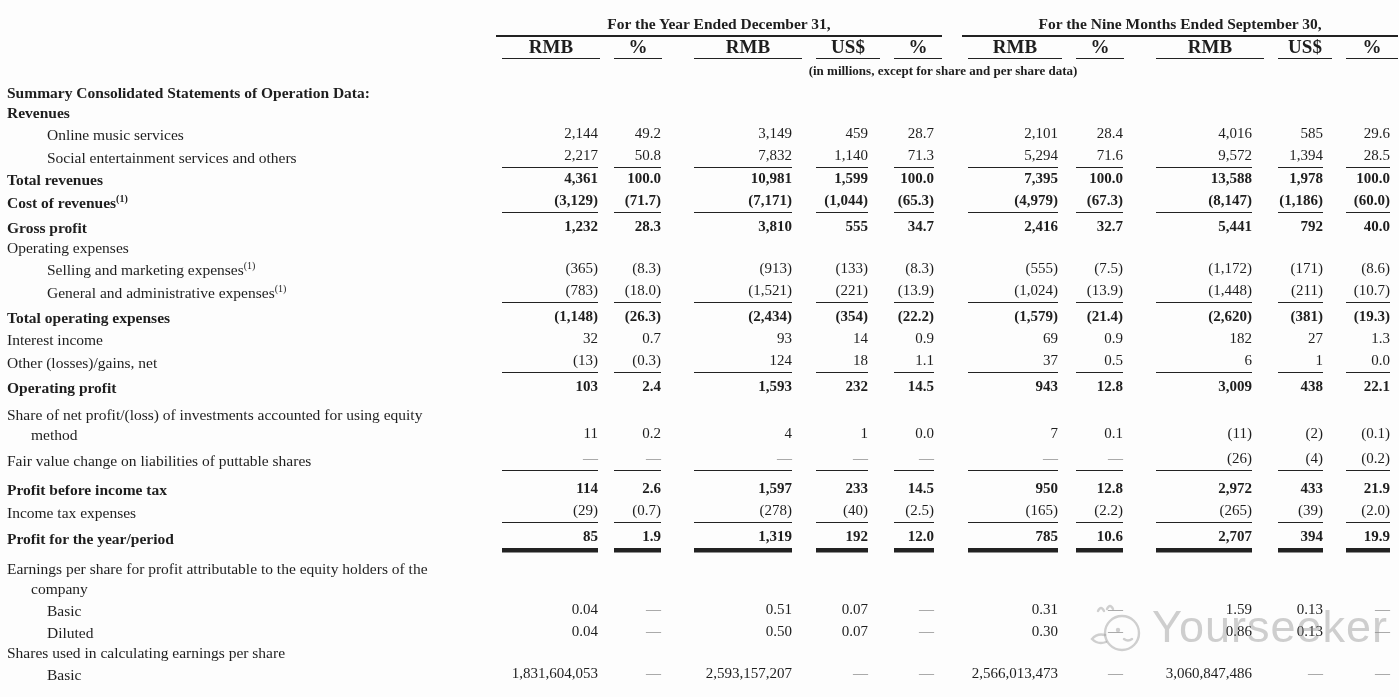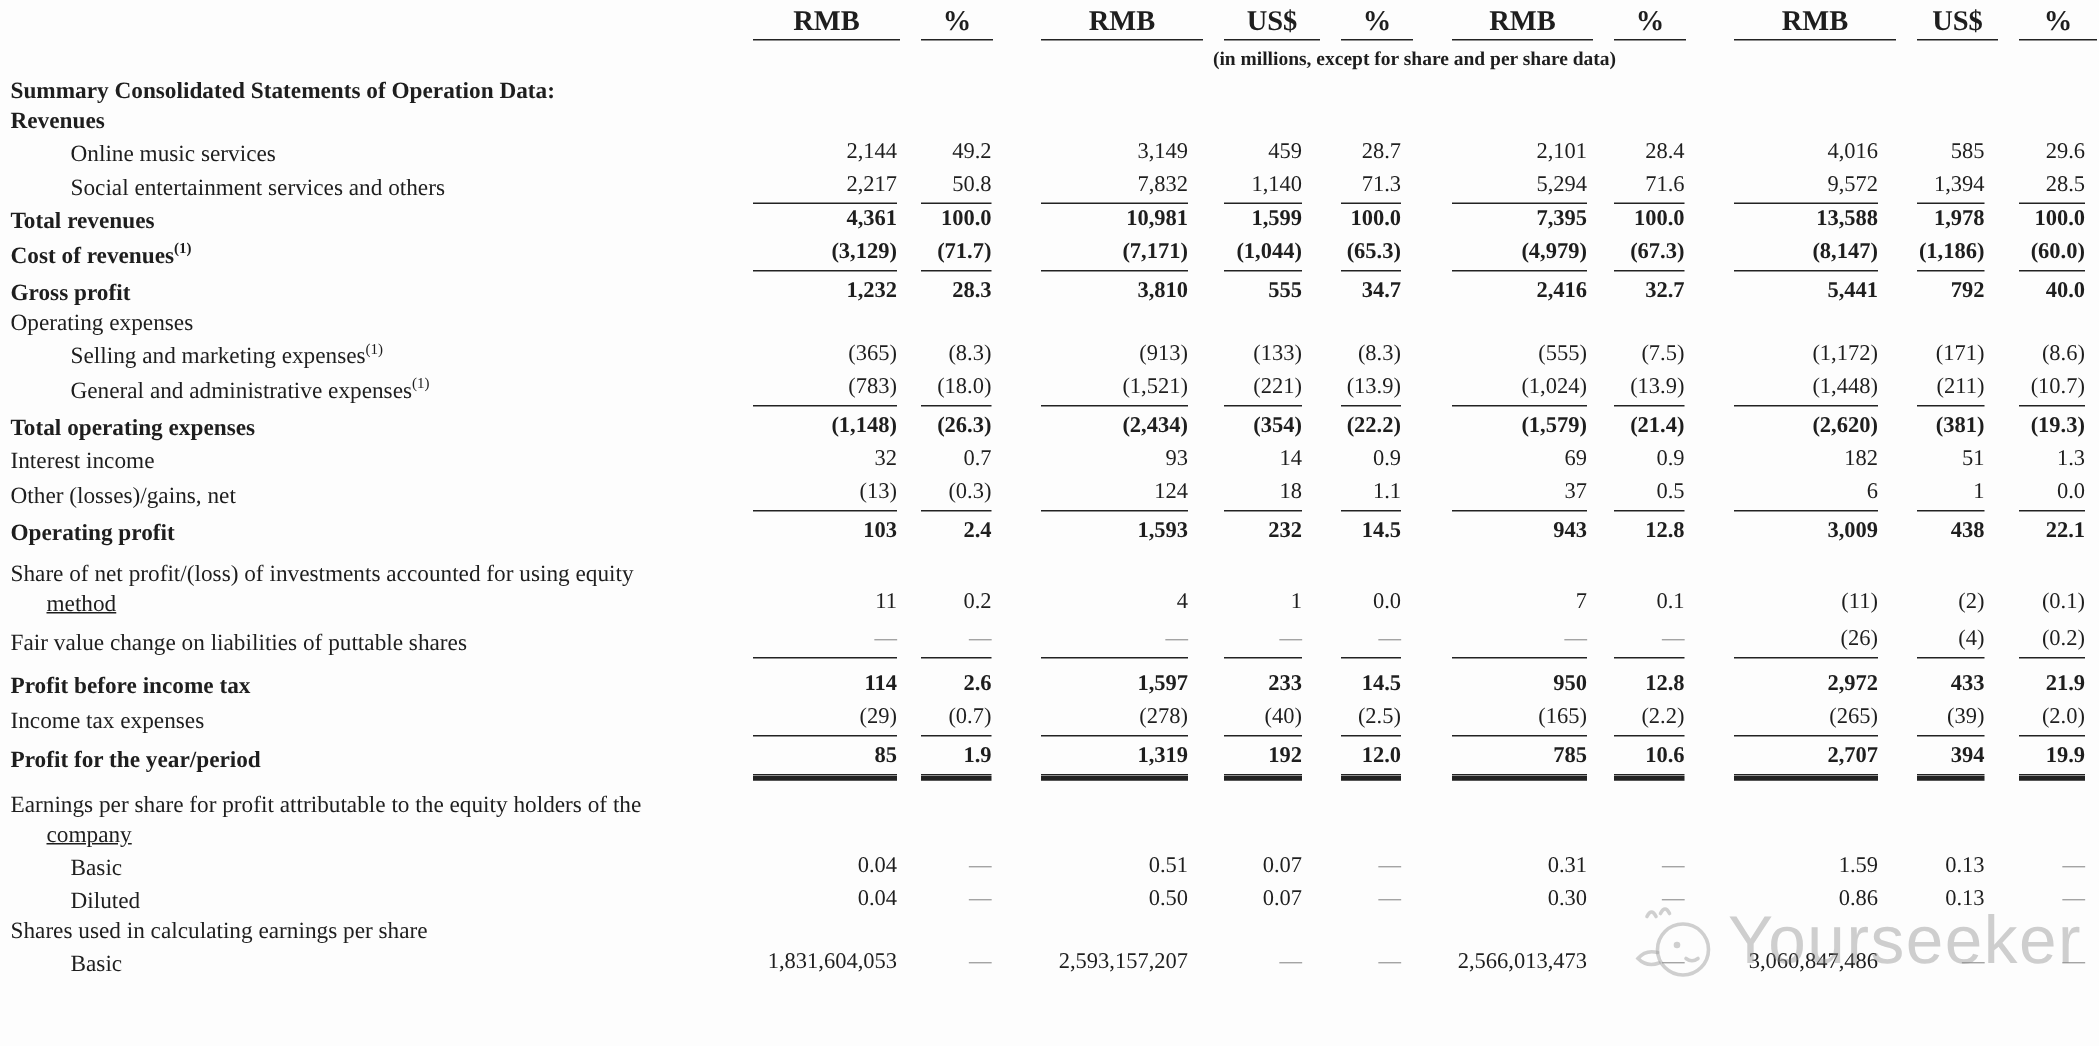--- a/index.html
+++ b/index.html
@@ -15,21 +15,21 @@
   td.val{padding-left:14px;text-align:right;}
   td.val .v{width:100%;padding-bottom:2px;}
   
   td.c1{padding-right:2px}  td.c2{padding-right:1px}
   td.c4{padding-right:10px} td.c5{padding-right:12px} td.c6{padding-right:8px}
   td.c8{padding-right:4px}  td.c9{padding-right:1px}
   td.c11{padding-right:12px} td.c12{padding-right:9px} td.c13{padding-right:8px}
   
   td.lab{font-size:15.5px;text-align:left;padding-left:6px;line-height:20px;}
   td.lab.ind1{padding-left:46px;}
-  td.lab .cont{display:block;padding-left:24px;text-decoration:underline;}
+  td.lab .cont{display:block;padding-left:24px;}
   sup{font-size:10px;line-height:0;vertical-align:super;}
   tr.bold td{font-weight:700;}
   
   tr.rule td.val .v{border-bottom:1.6px solid #222;}
   tr.dbl  td.val .v{border-bottom:1.6px solid #222;box-shadow:0 3.5px 0 #222;}
   .dash{color:#8f8f8f;}
   
   tr.gsm td{padding-top:3px;} tr.gmd td{padding-top:7px;} tr.glg td{padding-top:10px;}
   
   thead td{font-weight:700;text-align:center;}
@@ -66,20 +66,30 @@
         <col style="width:62px">
       <col style="width:12px">
         <col style="width:108px">
         <col style="width:62px">
       <col style="width:18px">
         <col style="width:122px">
         <col style="width:68px">
         <col style="width:66px">
     </colgroup>
     <thead id="thead">
+        <tr class="ghead">
+          <td class="lab"></td>
+          <td class="hcell" colspan="6">
+            <div class="v">For the Year Ended December 31,</div>
+          </td>
+          <td class="sp"></td>
+          <td class="hcell" colspan="6">
+            <div class="v">For the Nine Months Ended September 30,</div>
+          </td>
+        </tr>
         <tr class="uhead">
           <td class="lab"></td>
           <td class="hcell">
             <div class="v">RMB</div>
           </td>
           <td class="hcell">
             <div class="v">%</div>
           </td>
           <td class="sp"></td>
           <td class="hcell">
@@ -534,21 +544,21 @@
             <div class="v">69</div>
           </td>
           <td class="val c9">
             <div class="v">0.9</div>
           </td>
           <td class="sp"></td>
           <td class="val c11">
             <div class="v">182</div>
           </td>
           <td class="val c12">
-            <div class="v">51</div>
+            <div class="v">27</div>
           </td>
           <td class="val c13">
             <div class="v">1.3</div>
           </td>
         </tr>
         <tr class="rule">
           <td class="lab"><span>Other (losses)/gains, net</span></td>
           <td class="val c1">
             <div class="v">(13)</div>
           </td>

